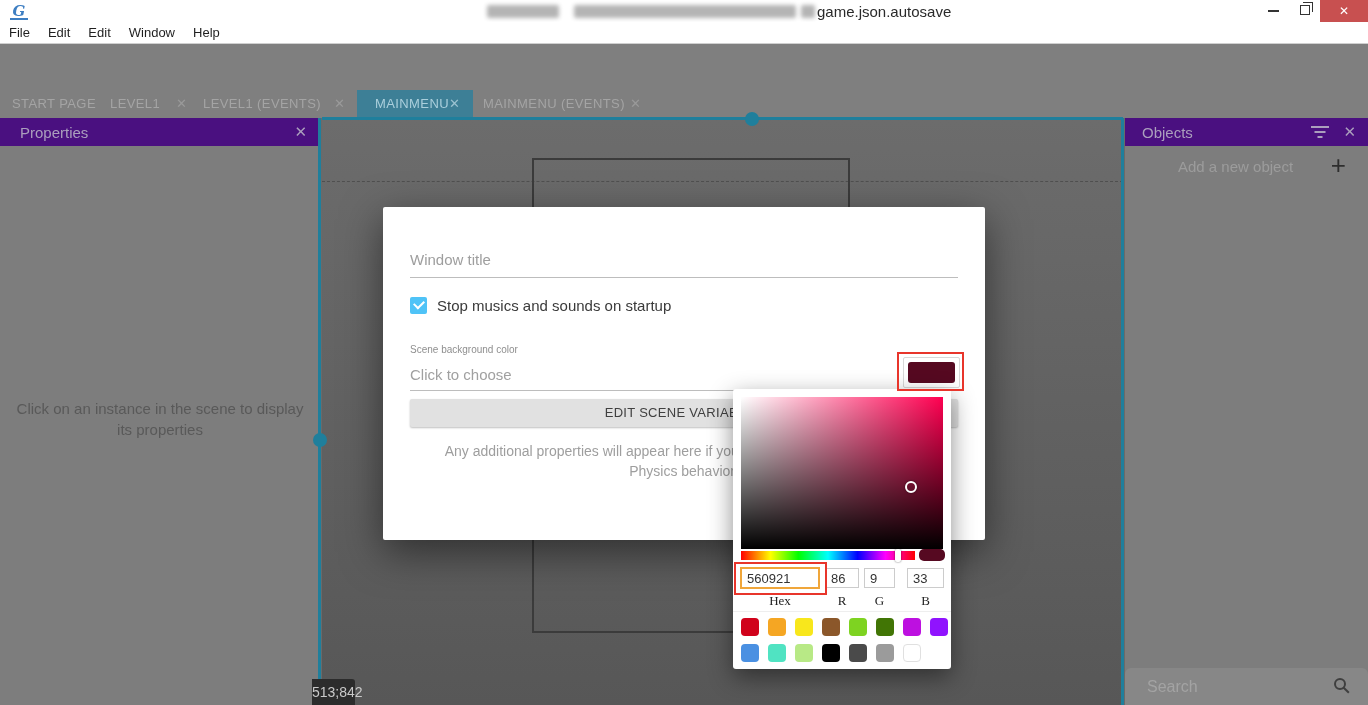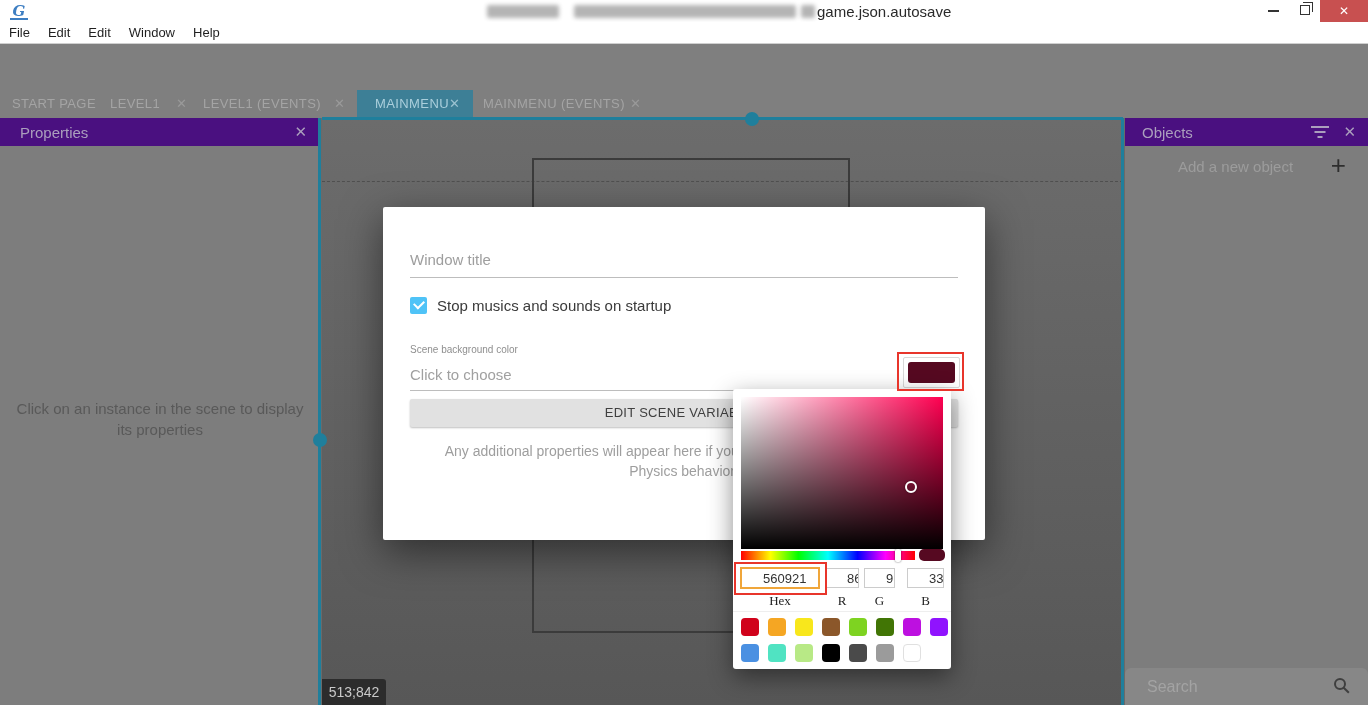--- a/index.html
+++ b/index.html
@@ -67,21 +67,21 @@
   .filter-ic i { position:absolute; left:50%; transform:translateX(-50%); height:2px; background:#ab9fbd; }
   .hint { left:10px; top:280px; width:300px; text-align:center; font-size:15px; line-height:21px; color:#595959; }
 
   .canvas { left:322px; top:120px; width:801px; height:585px; background:linear-gradient(#6c6c6c, #575757); }
   .teal-top { left:322px; top:117px; width:801px; height:3px; background:#1f7f9c; z-index:2; }
   .teal-left { left:318px; top:118px; width:3px; height:587px; background:#1f7f9c; z-index:2; }
   .teal-right { left:1121px; top:118px; width:3px; height:587px; background:#1f7f9c; z-index:2; }
   .teal-dot { width:14px; height:14px; border-radius:50%; background:#1f7f9c; z-index:3; }
   .scene-rect { left:532px; top:158px; width:318px; height:475px; border:2px solid #3b3b3b; }
   .dash-line { left:322px; top:181px; width:801px; height:0; border-top:1px dashed rgba(0,0,0,0.25); }
-  .coords-badge { left:322px; top:679px; width:64px; height:26px; background:#2c2c2c; color:#c9c9c9; font-size:14px; text-align:center; line-height:26px; border-radius:0 3px 0 0; z-index:3; }
+  .coords-badge { left:312px; top:679px; width:43px; height:26px; background:#2c2c2c; color:#c9c9c9; font-size:14px; text-align:center; line-height:26px; border-radius:0 3px 0 0; z-index:3; }
 
   .objects-panel { left:1125px; top:118px; width:243px; height:587px; background:#7d7d7d; }
   .add-row { position:absolute; left:0; top:34px; width:243px; height:30px; }
   .add-label { position:absolute; left:53px; top:6px; font-size:15px; color:#9c9c9c; }
   .plus-ic { position:absolute; right:22px; top:-2px; font-size:26px; font-weight:300; color:#2e2e2e; }
   .search-box { position:absolute; left:0px; bottom:0px; width:243px; height:37px; background:#878787; border-radius:6px 6px 0 0; }
   .search-ph { position:absolute; left:22px; top:10px; font-size:16px; color:#a3a3a3; }
   .mag { position:absolute; right:22px; top:10px; width:12px; height:12px; border:2px solid #3f3f3f; border-radius:50%; }
   .mag::after { content:''; position:absolute; width:8px; height:2px; background:#3f3f3f; transform:rotate(45deg); right:-6px; bottom:-3px; }
 
@@ -101,21 +101,21 @@
 
   
   .picker { left:733px; top:389px; width:218px; height:280px; background:#fff; border-radius:3px; box-shadow:0 8px 24px rgba(0,0,0,0.45); z-index:20; }
   .sat { left:8px; top:8px; width:202px; height:152px; background:hsl(341,100%,50%); }
   .sat::before { content:''; position:absolute; inset:0; background:linear-gradient(to right, #fff, rgba(255,255,255,0)); }
   .sat::after { content:''; position:absolute; inset:0; background:linear-gradient(to top, #000, rgba(0,0,0,0)); }
   .sat-cursor { left:172px; top:92px; width:12px; height:12px; border:2px solid #fff; border-radius:50%; box-shadow:0 0 2px rgba(0,0,0,0.6); z-index:2; }
   .hue { left:8px; top:162px; width:174px; height:9px; background:linear-gradient(to right, #f00 0%, #ff0 17%, #0f0 33%, #0ff 50%, #00f 67%, #f0f 83%, #f00 100%); }
   .hue-handle { left:154px; top:-2px; width:6px; height:13px; background:#fff; border-radius:2px; box-shadow:0 0 2px rgba(0,0,0,0.6); position:absolute; }
   .cur-swatch { left:186px; top:160px; width:26px; height:12px; border-radius:5px; }
-  .pk-input { position:absolute; top:179px; height:20px; border:1px solid #ccc; font-size:13px; color:#333; padding-left:21px; font-family:"Liberation Sans",sans-serif; background:#fff; }
+  .pk-input { position:absolute; top:179px; height:20px; border:1px solid #ccc; font-size:13px; color:#333; padding-left:5px; font-family:"Liberation Sans",sans-serif; background:#fff; }
   .hex-input { left:7px; top:178px; width:80px; height:22px; border:2px solid #f0a63a; }
   .pk-label { position:absolute; top:204px; font-family:"Liberation Serif","DejaVu Serif",serif; font-size:13px; color:#222; text-align:center; }
   .pk-div { left:0; top:222px; width:218px; height:1px; background:#eee; position:absolute; }
   .swatch { position:absolute; width:18px; height:18px; border-radius:4px; }
   .swatch.white { border:1px solid #e0e0e0; }
 
   
   .anno { border:2px solid #e8352b; z-index:30; }
 </style>
 </head>

